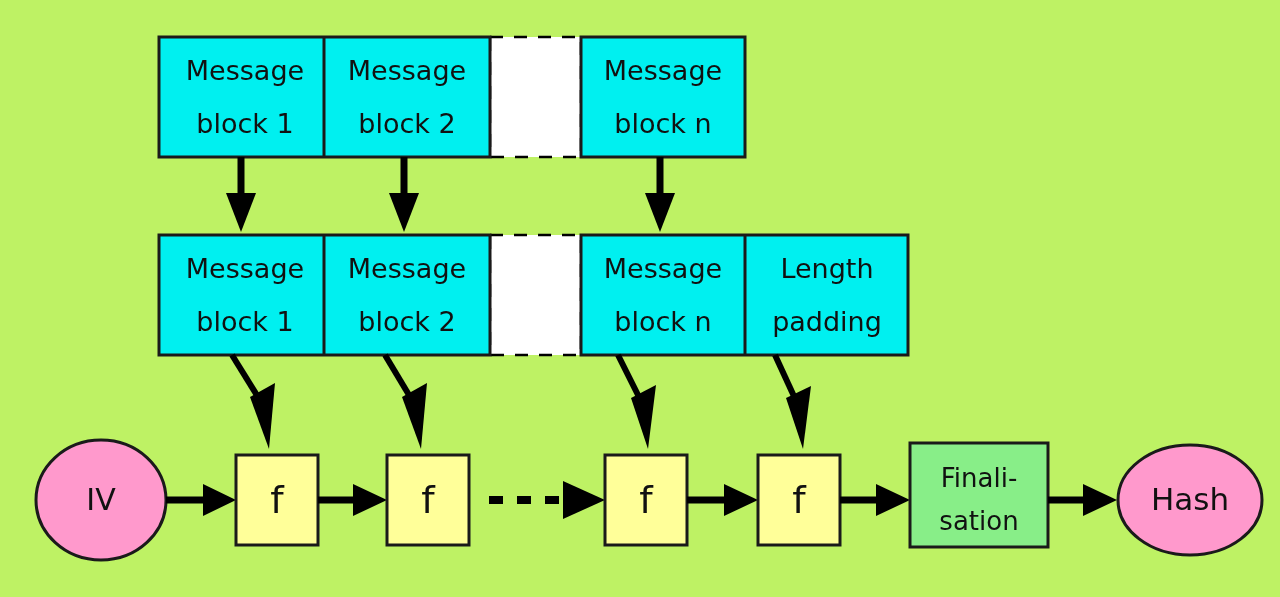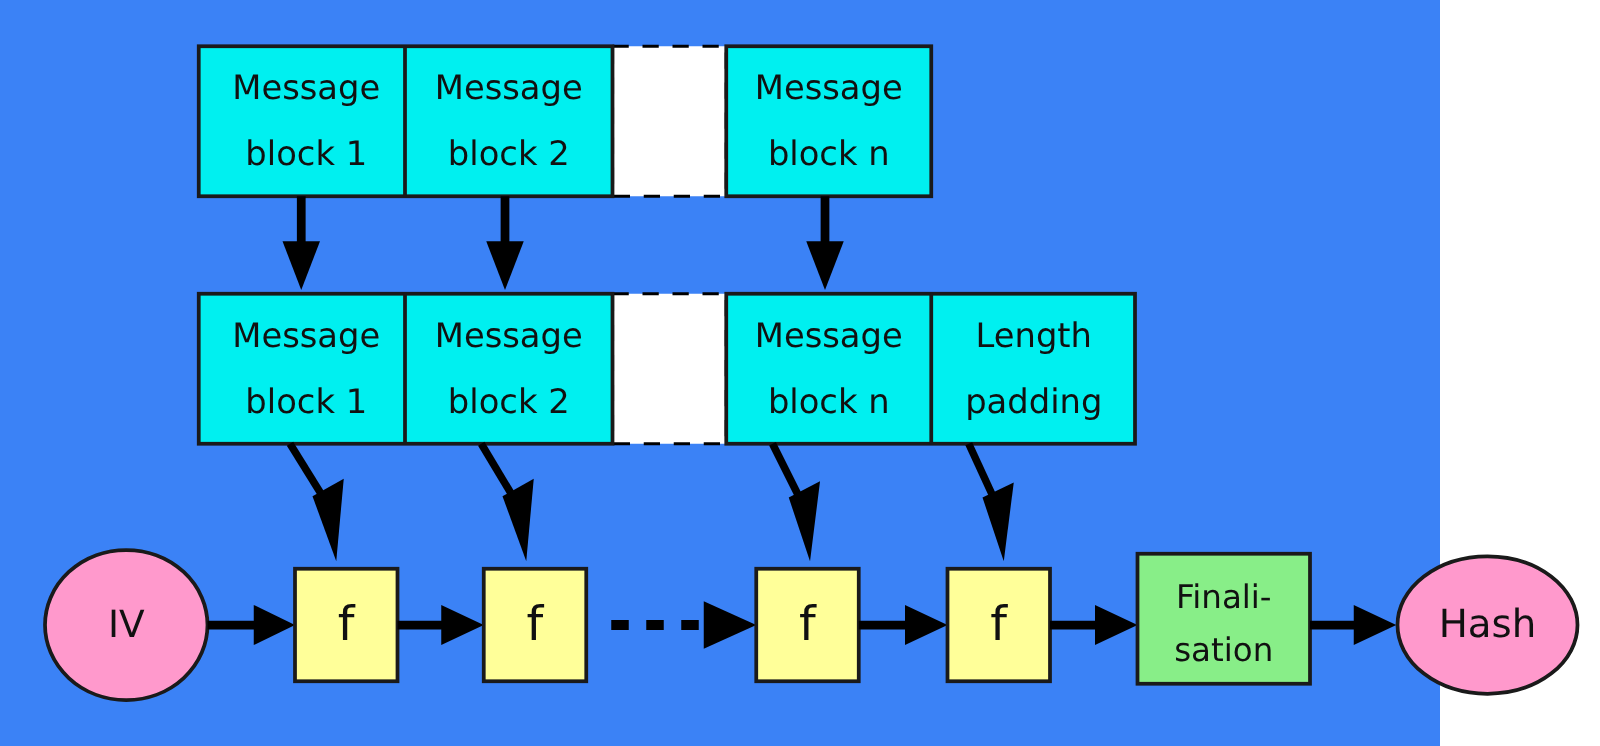--- a/index.html
+++ b/index.html
@@ -8,23 +8,23 @@
     background: #ffffff;
   }
   body {
     width: 1280px;
     height: 597px;
     overflow: hidden;
     font-family: "DejaVu Sans", sans-serif;
   }
   #diagram-root {
     position: relative;
-    width: 1152px;
+    width: 1280px;
     height: 597px;
-    background: #3b82f6;
+    background: #bef264;
   }
   svg#md-diagram {
     display: block;
     width: 1280px;
     height: 597px;
   }
   .node-shape {
     stroke: #1a1a1a;
     stroke-width: 3;
   }

